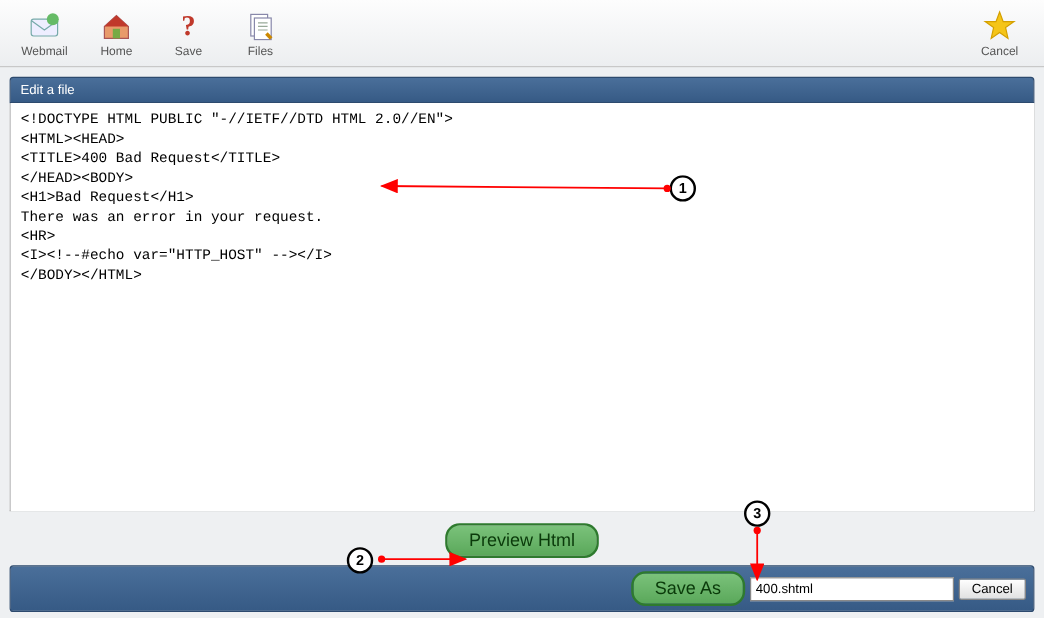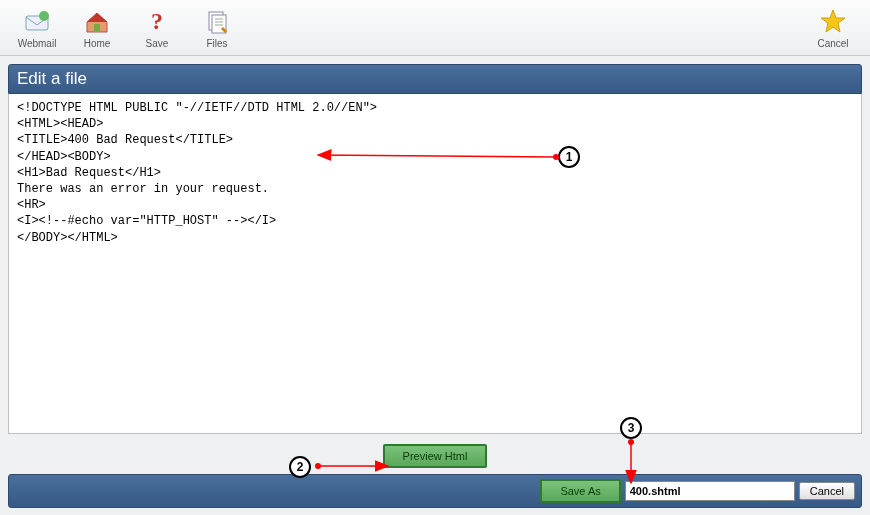--- a/index.html
+++ b/index.html
@@ -33,21 +33,21 @@
   }
   .tb-item .icon-wrap { height: 30px; display: flex; align-items: center; justify-content: center; }
   .tb-item span.label { font-size: 10px; margin-top: 2px; color: #555; }
 
   .container {
     padding: 8px;
   }
   .panel-header {
     background: linear-gradient(#4a6f9a, #365a85);
     color: #fff;
-    font-size: 17px;
+    font-size: 11px;
     padding: 4px 8px;
     border-radius: 3px 3px 0 0;
     border: 1px solid #2d4a6e;
   }
   .editor-wrap {
     background: #fff;
     border: 1px solid #c0c0c0;
     border-top: none;
     height: 340px;
     position: relative;
@@ -68,44 +68,43 @@
   }
   .mid-row {
     text-align: center;
     padding: 10px 0 6px;
   }
   .btn-green {
     display: inline-block;
     background: linear-gradient(#7bc27b, #5aa85a);
     border: 2px solid #2e7a2e;
     color: #0a3a0a;
-    font-size: 11px;
+    font-size: 15px;
     padding: 4px 18px;
-    border-radius: 2px;
+    border-radius: 12px;
     cursor: pointer;
     font-weight: 500;
   }
   .bottom-row {
     background: linear-gradient(#4a6f9a, #365a85);
     border: 1px solid #2d4a6e;
     border-radius: 3px;
     padding: 4px 6px;
     display: flex;
     justify-content: flex-end;
     align-items: center;
     gap: 4px;
   }
   .filename-input {
     width: 170px;
     height: 20px;
     font-size: 11px;
     padding: 2px 4px;
     border: 1px solid #888;
     background: #fff;
-    font-weight: bold;
   }
   .btn-cancel {
     background: linear-gradient(#fefefe, #e0e0e0);
     border: 1px solid #888;
     padding: 2px 10px;
     font-size: 11px;
     border-radius: 2px;
     cursor: pointer;
   }
 

